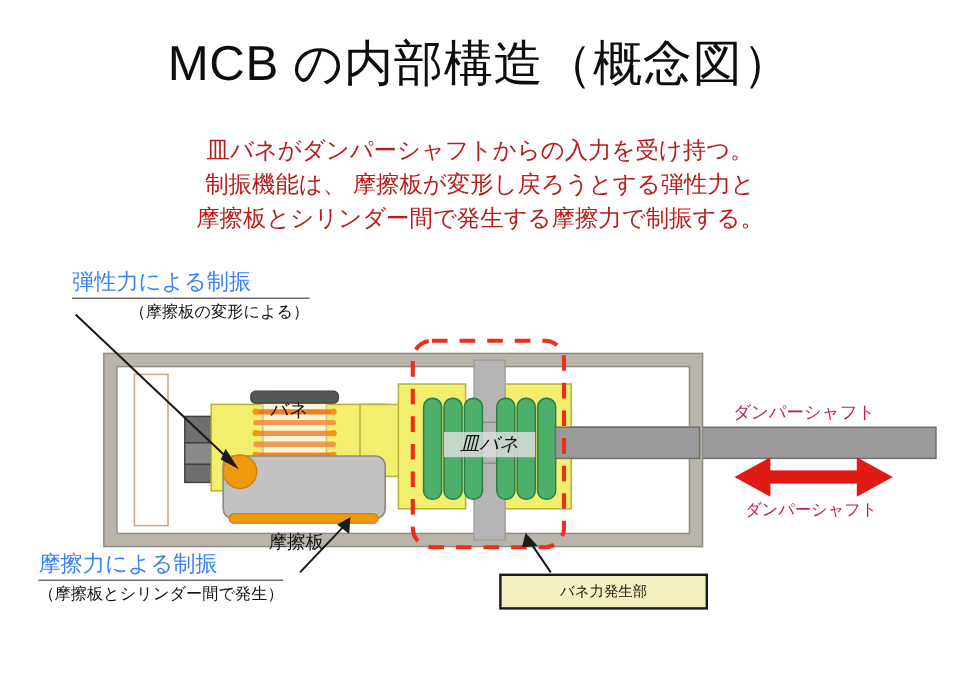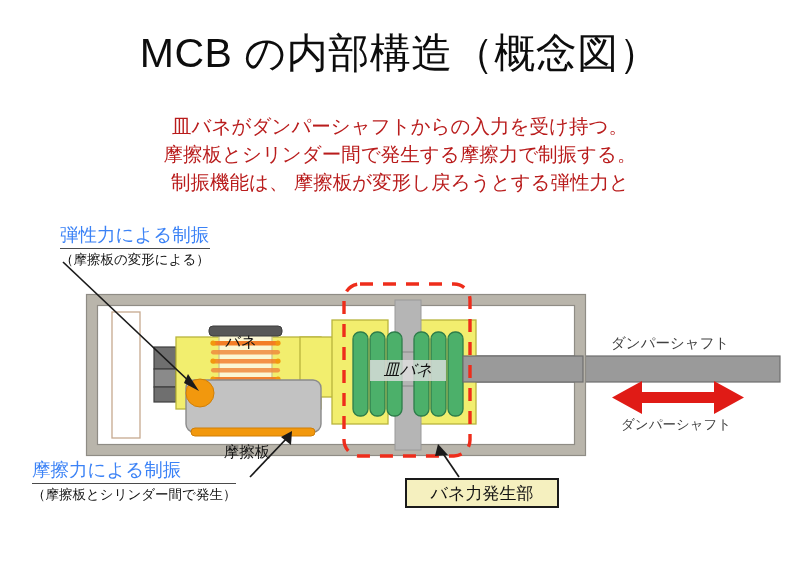--- a/index.html
+++ b/index.html
@@ -53,43 +53,43 @@
     padding-bottom: 1px;
     white-space: nowrap;
   }
   .anno .sub {
     font-size: 13.5px;
     color: #111;
     white-space: nowrap;
     margin-top: 2px;
   }
   #anno-elastic { left: 60px; top: 222px; }
-  #anno-elastic .sub { text-align: right; }
+  #anno-elastic .sub { text-align: right; margin-left: 48px; }
   #anno-friction { left: 32px; top: 457px; }
   #anno-friction .sub { text-align: right; }
 
   .side-label {
     position: absolute;
     font-size: 14.5px;
-    color: #404040;
+    color: #be185d;
     white-space: nowrap;
   }
   #label-shaft { left: 611px; top: 334px; }
   #label-stroke { left: 621px; top: 416px; font-size: 13.5px; }
 
   .callout-box {
     position: absolute;
-    left: 405px; top: 478px;
-    width: 154px; height: 30px;
+    left: 416px; top: 478px;
+    width: 174px; height: 30px;
     background: #f5f0bf;
     border: 2.2px solid #1a1a1a;
     display: flex;
     align-items: center;
     justify-content: center;
-    font-size: 17px;
+    font-size: 12px;
     color: #111;
     box-sizing: border-box;
   }
 
   
   .diag-label {
     position: absolute;
     font-size: 15.5px;
     color: #111;
     white-space: nowrap;
@@ -108,22 +108,22 @@
 </style>
 </head>
 <body>
 
 <div id="stage">
 
   <div class="title">MCB の内部構造（概念図）</div>
 
   <div class="subtitle">
     <div>皿バネがダンパーシャフトからの入力を受け持つ。</div>
+    <div>制振機能は、 摩擦板が変形し戻ろうとする弾性力と</div>
     <div>摩擦板とシリンダー間で発生する摩擦力で制振する。</div>
-    <div>制振機能は、 摩擦板が変形し戻ろうとする弾性力と</div>
   </div>
 
   <svg width="800" height="565" viewBox="0 0 800 565">
 
     <rect x="440" y="356" width="340" height="26" fill="#9a9a9a" stroke="#6e6e6e" stroke-width="1.2"></rect>
 
     <rect x="92" y="300" width="488" height="150" fill="none" stroke="#b9b5ab" stroke-width="11"></rect>
     <rect x="86.5" y="294.5" width="499" height="161" fill="none" stroke="#8f8c85" stroke-width="1.2"></rect>
     <rect x="97.5" y="305.5" width="477" height="139" fill="none" stroke="#8f8c85" stroke-width="1.2"></rect>
 

